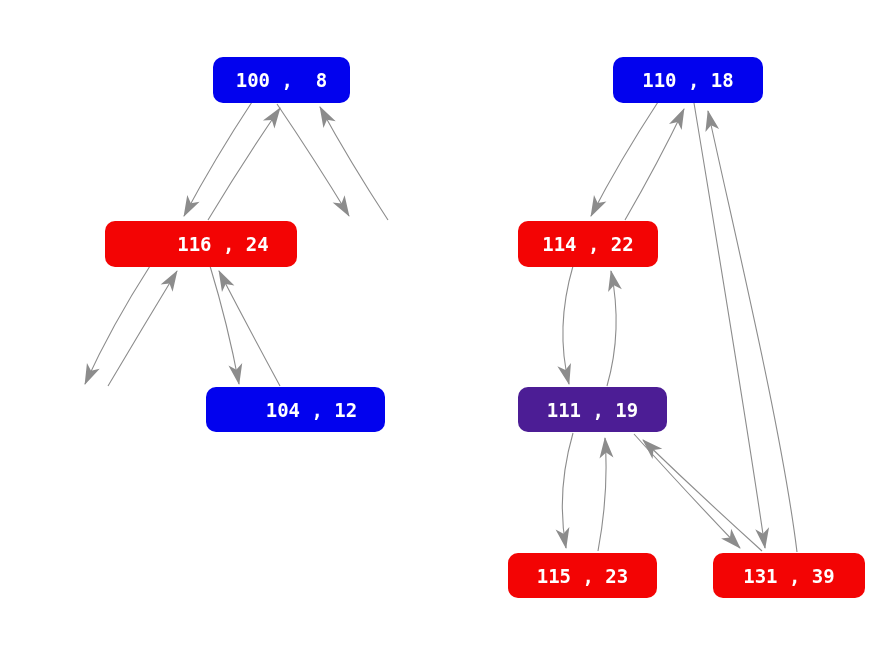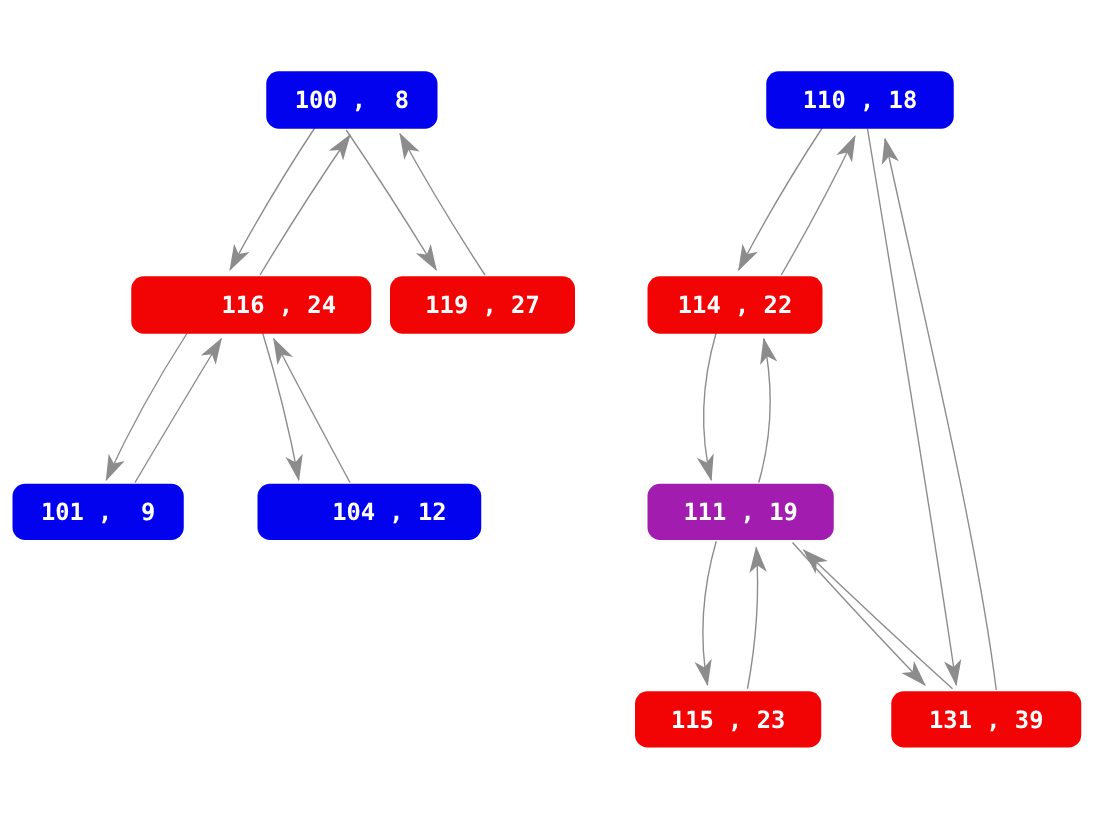--- a/index.html
+++ b/index.html
@@ -69,23 +69,21 @@
     <path class="edge" d="M573,266 Q555,328 569,384" marker-end="url(#arrow)"></path>
     <path class="edge" d="M607,386 Q623,330 611,271" marker-end="url(#arrow)"></path>
     <path class="edge" d="M573,433 Q556,492 566,548" marker-end="url(#arrow)"></path>
     <path class="edge" d="M598,551 Q609,492 605,438" marker-end="url(#arrow)"></path>
     <path class="edge" d="M634,434 Q690,496 740,548" marker-end="url(#arrow)"></path>
     <path class="edge" d="M762,551 Q700,495 643,440" marker-end="url(#arrow)"></path>
   </svg>
 
   <div class="node" style="left: 213px; top: 57px; width: 137px; height: 46px; background: rgb(2, 2, 238);">100 ,  8</div>
   <div class="node" style="left: 105px; top: 221px; width: 148px; height: 46px; background: rgb(243, 4, 4); padding-left: 44px;">116 , 24</div>
-  <div class="node" style="left: 312px; top: 221px; width: 148px; height: 46px; background: rgb(243, 4, 4);">119 , 27</div>
-  <div class="node" style="left: 10px; top: 387px; width: 137px; height: 45px; background: rgb(2, 2, 238);">101 ,  9</div>
   <div class="node" style="left: 206px; top: 387px; width: 147px; height: 45px; background: rgb(2, 2, 238); padding-left: 32px;">104 , 12</div>
 
   <div class="node" style="left: 613px; top: 57px; width: 150px; height: 46px; background: rgb(2, 2, 238);">110 , 18</div>
   <div class="node" style="left: 518px; top: 221px; width: 140px; height: 46px; background: rgb(243, 4, 4);">114 , 22</div>
-  <div class="node" style="left: 518px; top: 387px; width: 149px; height: 45px; background: #a21caf;">111 , 19</div>
+  <div class="node" style="left: 518px; top: 387px; width: 149px; height: 45px; background: #4c1d95;">111 , 19</div>
   <div class="node" style="left: 508px; top: 553px; width: 149px; height: 45px; background: rgb(243, 4, 4);">115 , 23</div>
   <div class="node" style="left: 713px; top: 553px; width: 152px; height: 45px; background: rgb(243, 4, 4);">131 , 39</div>
 
 </div>
 
 </body></html>

